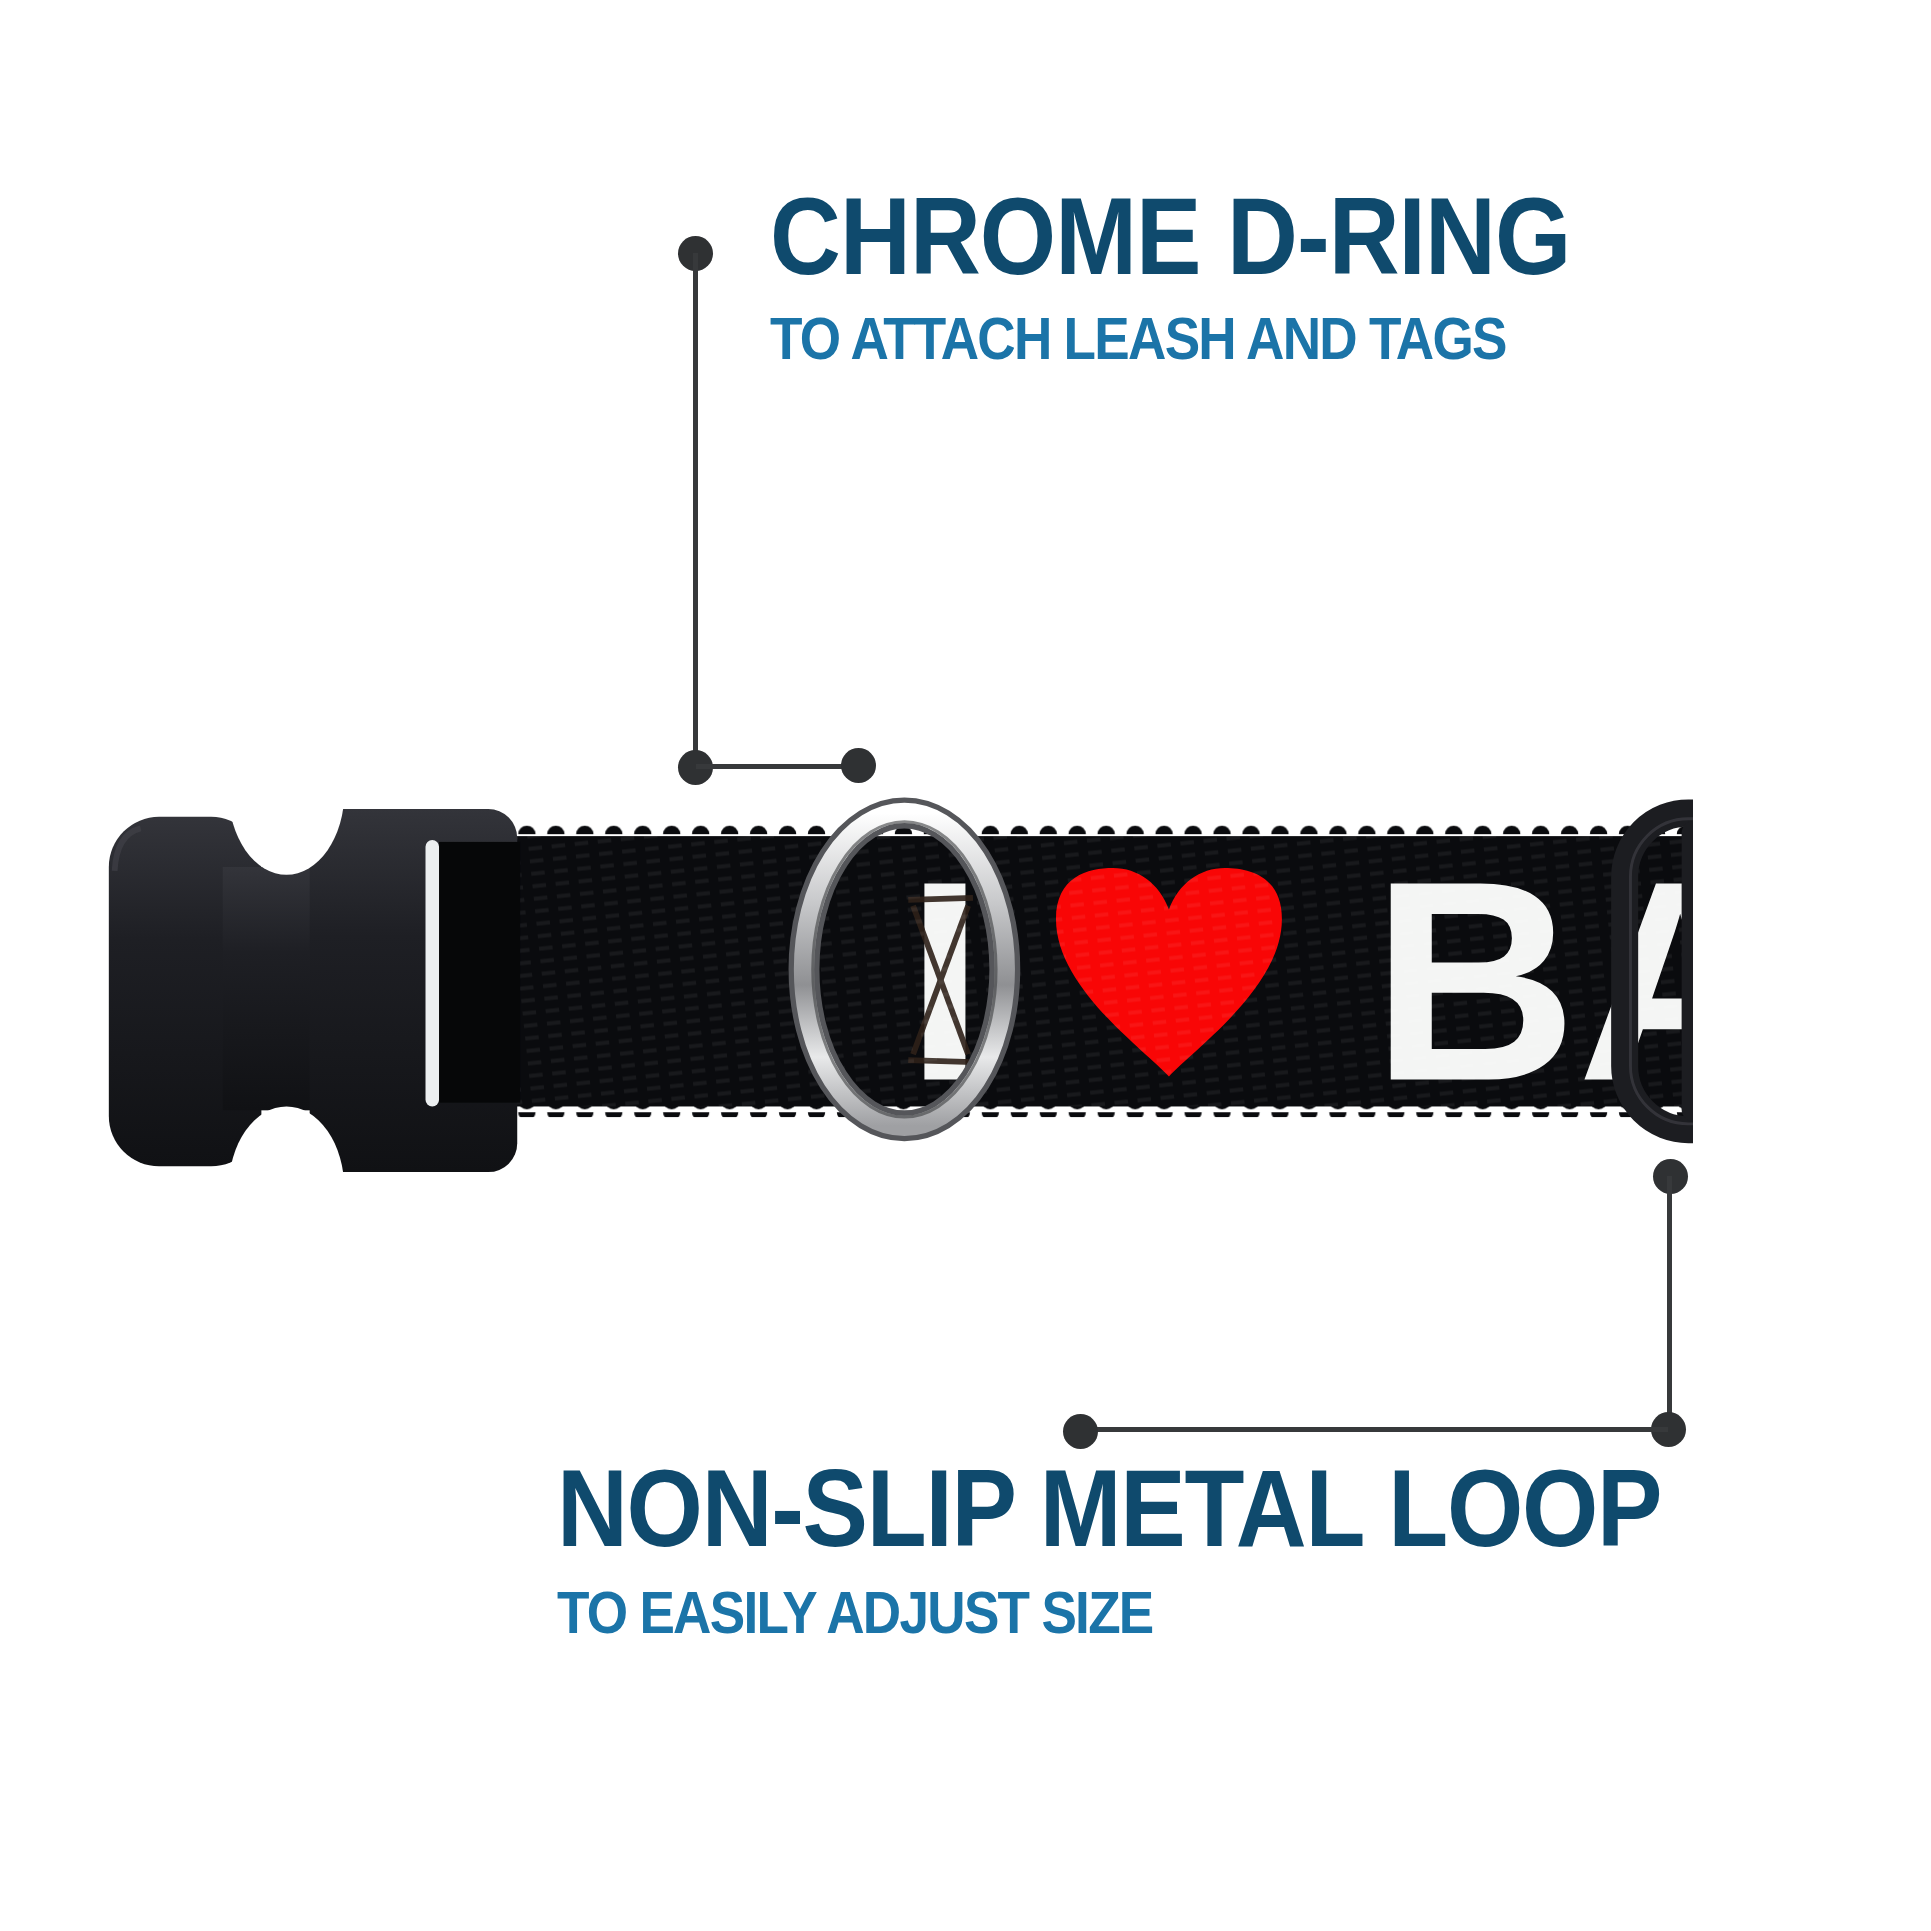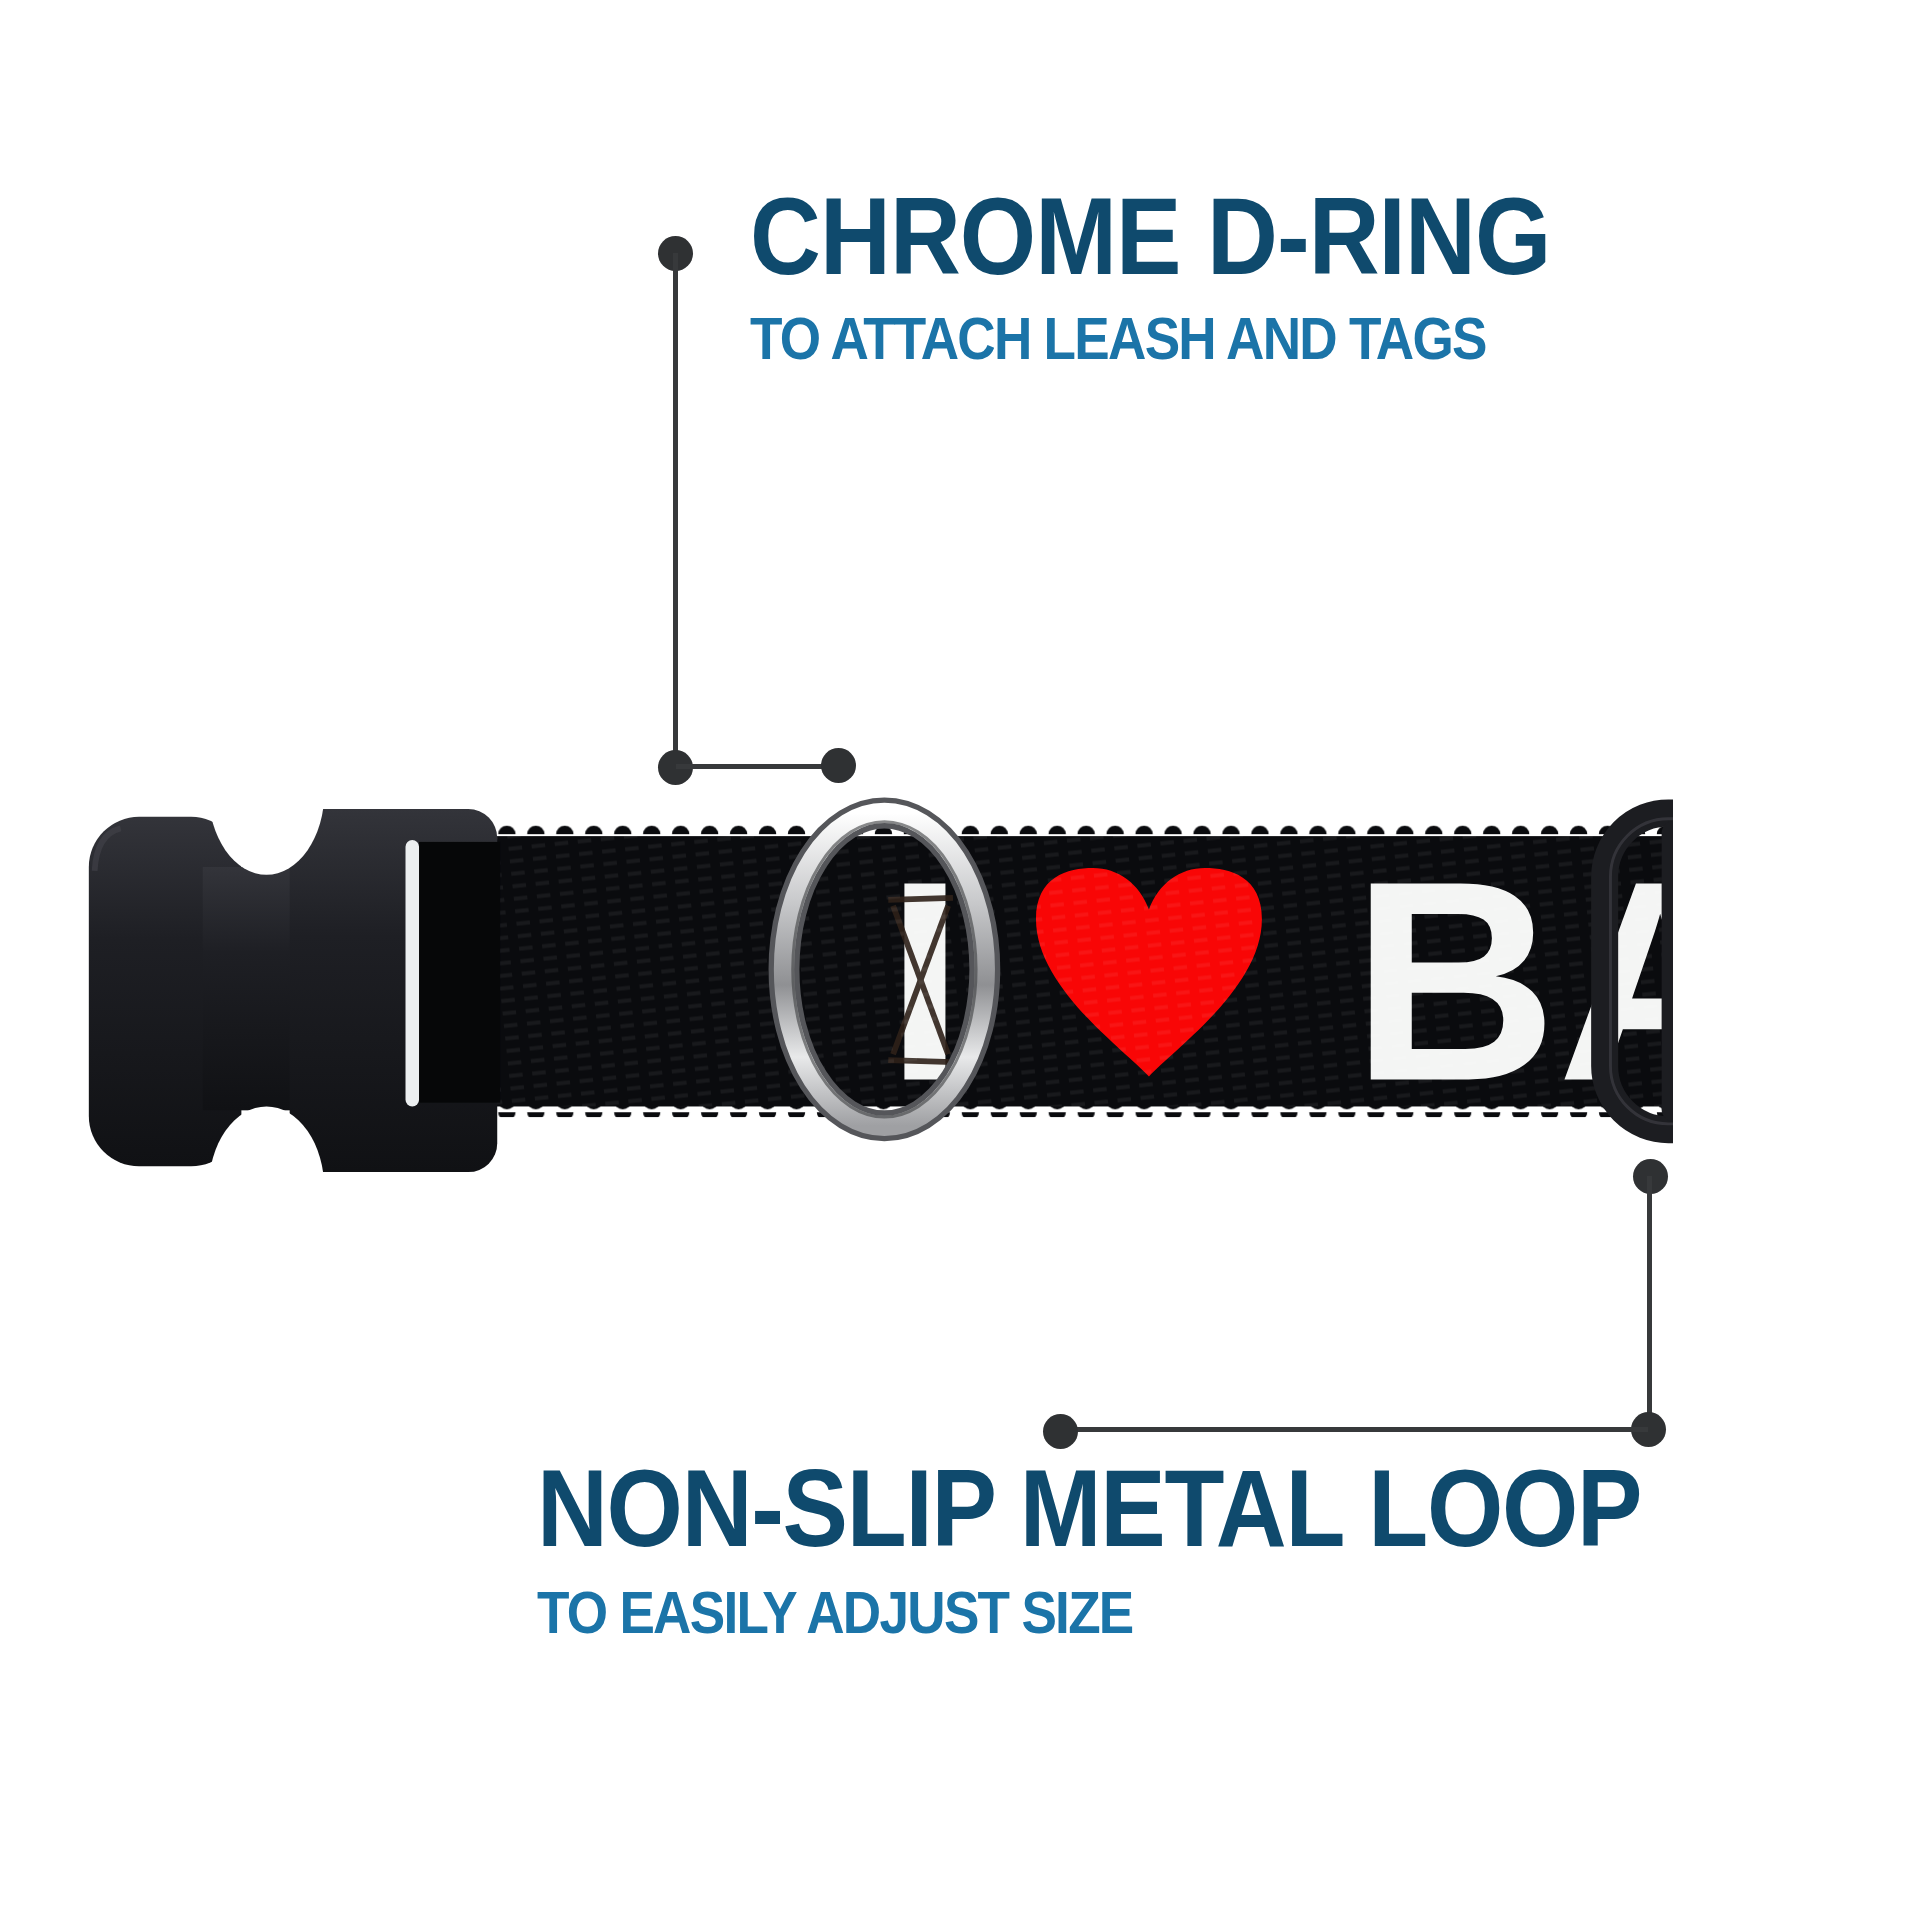--- a/index.html
+++ b/index.html
@@ -1,18 +1,19 @@
 <!DOCTYPE html>
 <html><head>
 <meta charset="utf-8">
 <style>
   html,body{margin:0;padding:0;background:#fff;}
   .canvas{
     position:relative;width:1673px;height:1931px;background:#ffffff;overflow:hidden;
     font-family:"Liberation Sans",sans-serif;
+    margin-left:20px;
   }
   
   .callout-title{
     position:absolute;font-weight:bold;font-size:109px;line-height:1;
     color:#0f4a6d;letter-spacing:-1px;white-space:nowrap;
     transform:scaleX(.9);transform-origin:left top;
   }
   .callout-sub{
     position:absolute;font-weight:bold;font-size:59px;line-height:1;
     color:#1b74a8;letter-spacing:-1.9px;white-space:nowrap;

